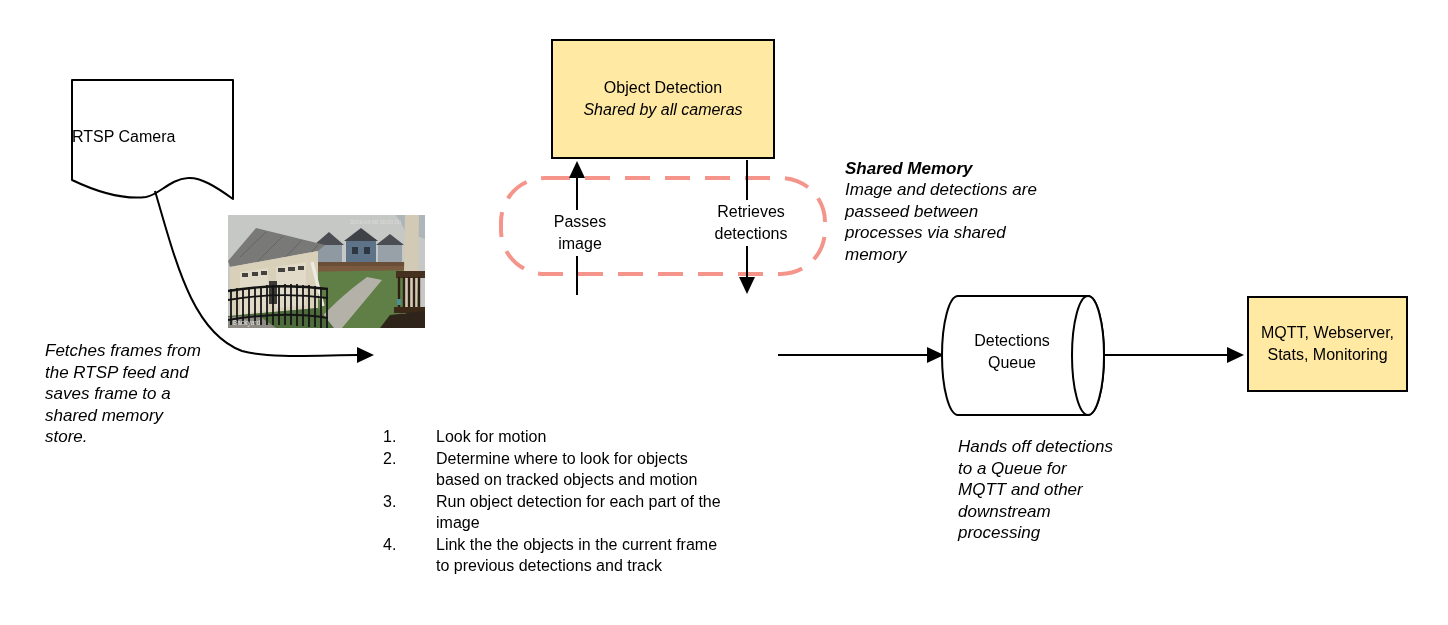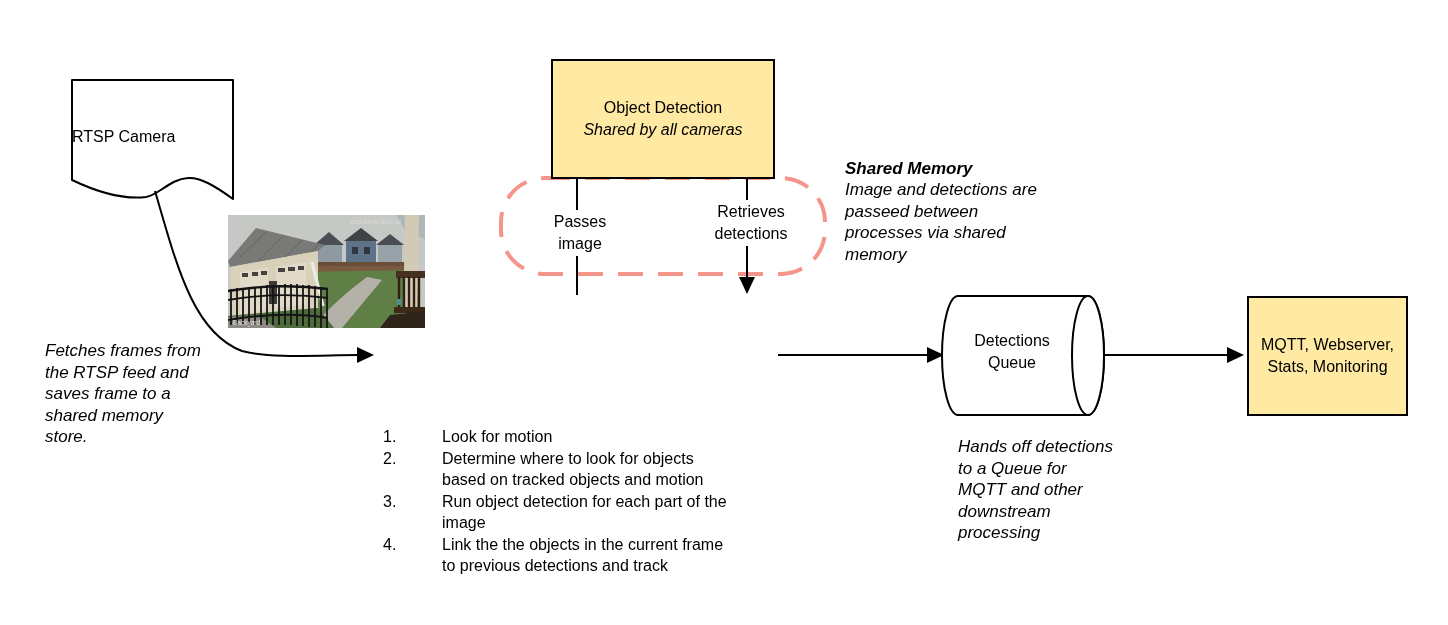--- a/index.html
+++ b/index.html
@@ -21,24 +21,24 @@
     text-align:center;white-space:pre-line;padding:1px 2px;z-index:3;
   }
   .doc-label{position:absolute;left:72px;top:117px;width:161px;text-align:left;font-size:16px;margin-top:11px;}
   .cyl-label{
     position:absolute;left:950px;top:330px;width:124px;text-align:center;
     font-size:16px;line-height:22px;z-index:2;
   }
   #steps{position:absolute;left:383px;top:426px;width:372px;font-size:16px;line-height:21.5px;}
   .step-row{display:flex;}
   .step-num{width:53px;flex:0 0 53px;}
-  .step-text{flex:1;white-space:pre-line;margin-left:6px;}
-  #object-detection{left:551px;top:39px;width:224px;height:120px;margin-top:20px;}
+  .step-text{flex:1;white-space:pre-line;}
+  #object-detection{left:551px;top:39px;width:224px;height:120px;}
   #camera-n{left:375px;top:296px;width:401px;height:121px;font-size:17px;z-index:2;}
-  #mqtt{left:1247px;top:296px;width:161px;height:120px;z-index:2;padding:0 4px;}
+  #mqtt{left:1247px;top:296px;width:161px;height:96px;z-index:2;padding:0 4px;}
   #passes-label{left:544px;top:210px;width:68px;}
   #retrieves-label{left:700px;top:200px;width:98px;}
   #fetch-note{left:45px;top:340px;width:220px;}
   #shared-memory-note{left:845px;top:136px;width:220px;}
   #queue-note{left:942px;top:436px;width:205px;margin-left:16px;}
   #camera-photo{position:absolute;left:228px;top:215px;width:197px;height:113px;z-index:4;}
 </style>
 </head>
 <body>
 

